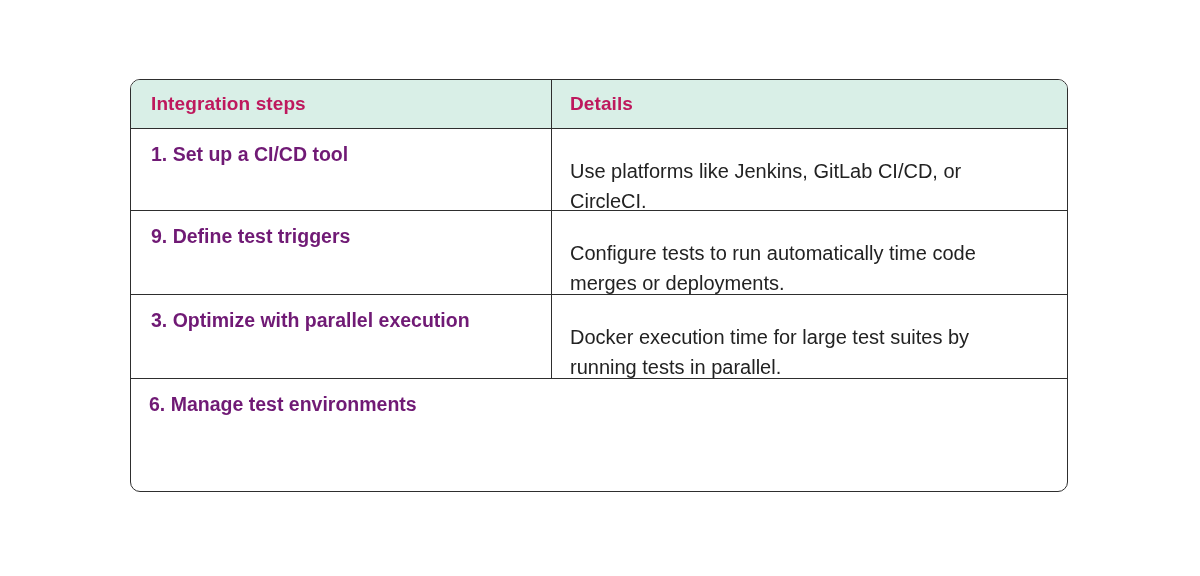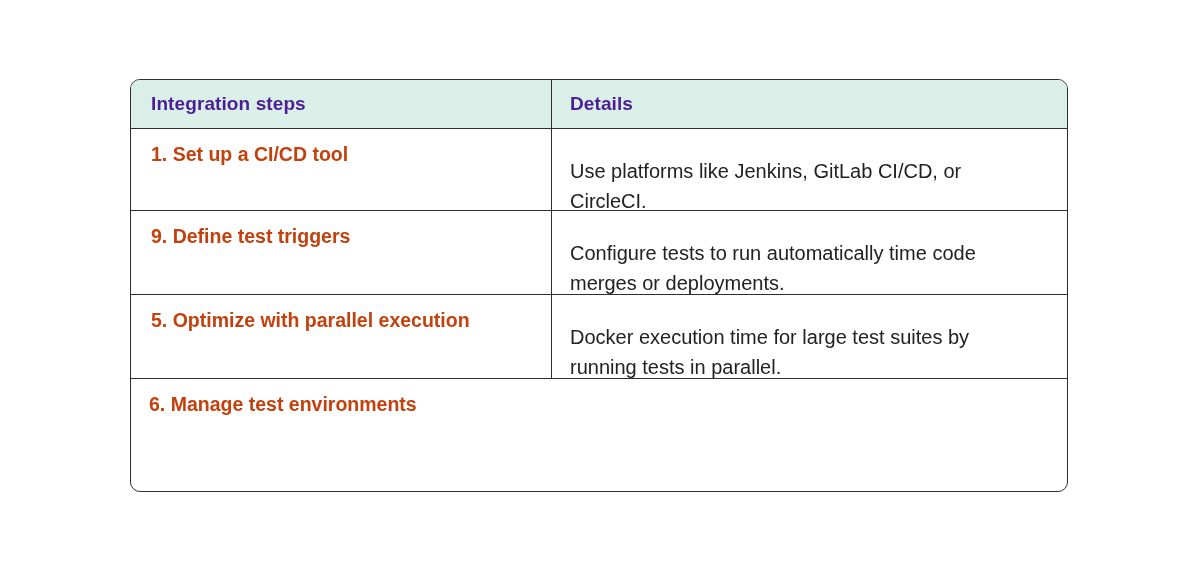--- a/index.html
+++ b/index.html
@@ -39,29 +39,29 @@
     overflow: hidden;
   }
   .cell:last-child { border-right: none; padding-left: 18px; }
 
   .header .cell {
     display: flex;
     align-items: center;
     font-weight: bold;
     font-size: 19px;
     letter-spacing: 0.1px;
-    color: #4c1d95;
+    color: #be185d;
     padding-top: 0; padding-bottom: 0;
   }
 
   .step-cell {
     font-weight: bold;
     font-size: 19.5px;
     line-height: 27px;
-    color: #c2410c;
+    color: #701a75;
   }
 
   .detail-cell {
     font-size: 20px;
     line-height: 29.5px;
     padding-top: 28px;
     color: #222222;
   }
 </style>
 </head>
@@ -83,21 +83,21 @@
       <div class="cell step-cell">1. Set up a CI/CD tool</div>
       <div class="cell detail-cell">Use platforms like Jenkins, GitLab CI/CD, or CircleCI.</div>
     </div>
 
     <div class="t-row r2">
       <div class="cell step-cell">9. Define test triggers</div>
       <div class="cell detail-cell">Configure tests to run automatically time code merges or deployments.</div>
     </div>
 
     <div class="t-row r3">
-      <div class="cell step-cell">5. Optimize with parallel execution</div>
+      <div class="cell step-cell">3. Optimize with parallel execution</div>
       <div class="cell detail-cell">Docker execution time for large test suites by running tests in parallel.</div>
     </div>
 
     <div class="t-row r4">
       <div class="cell step-cell">6. Manage test environments</div>
     </div>
 
   </div>
 </div>
 

